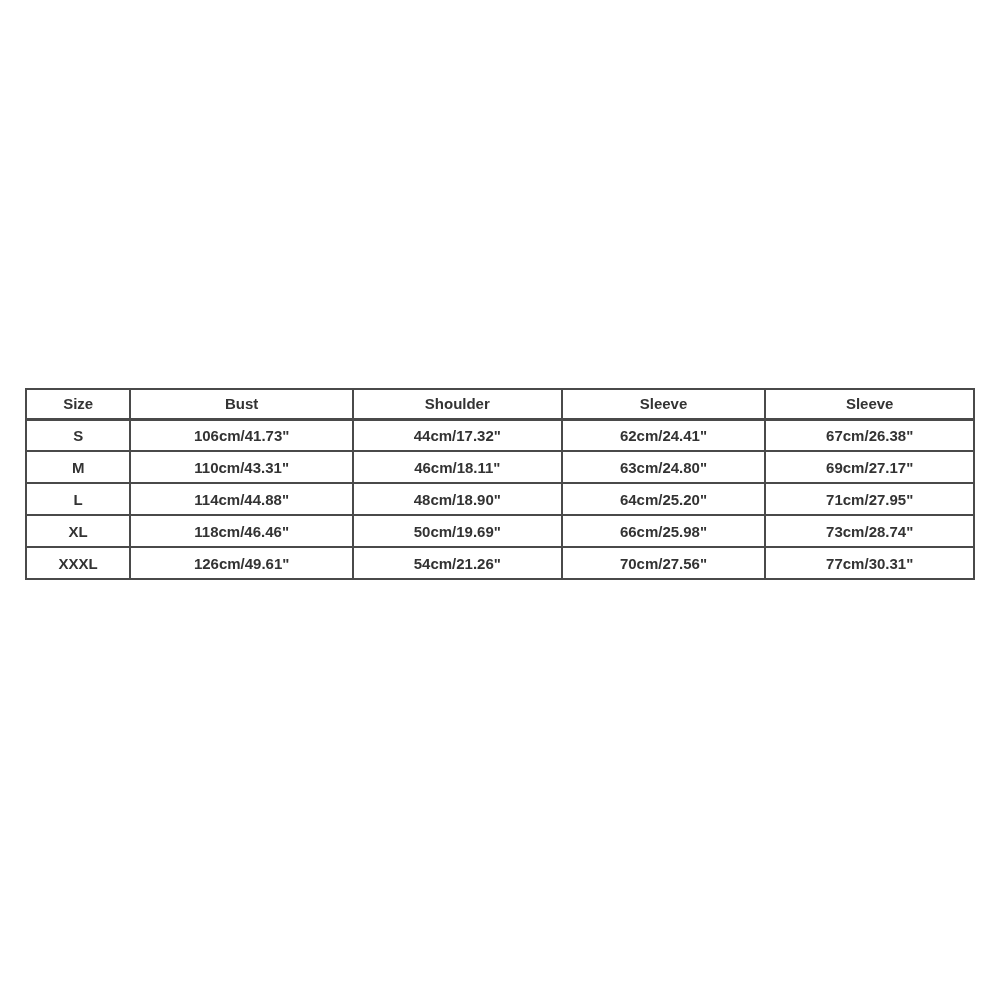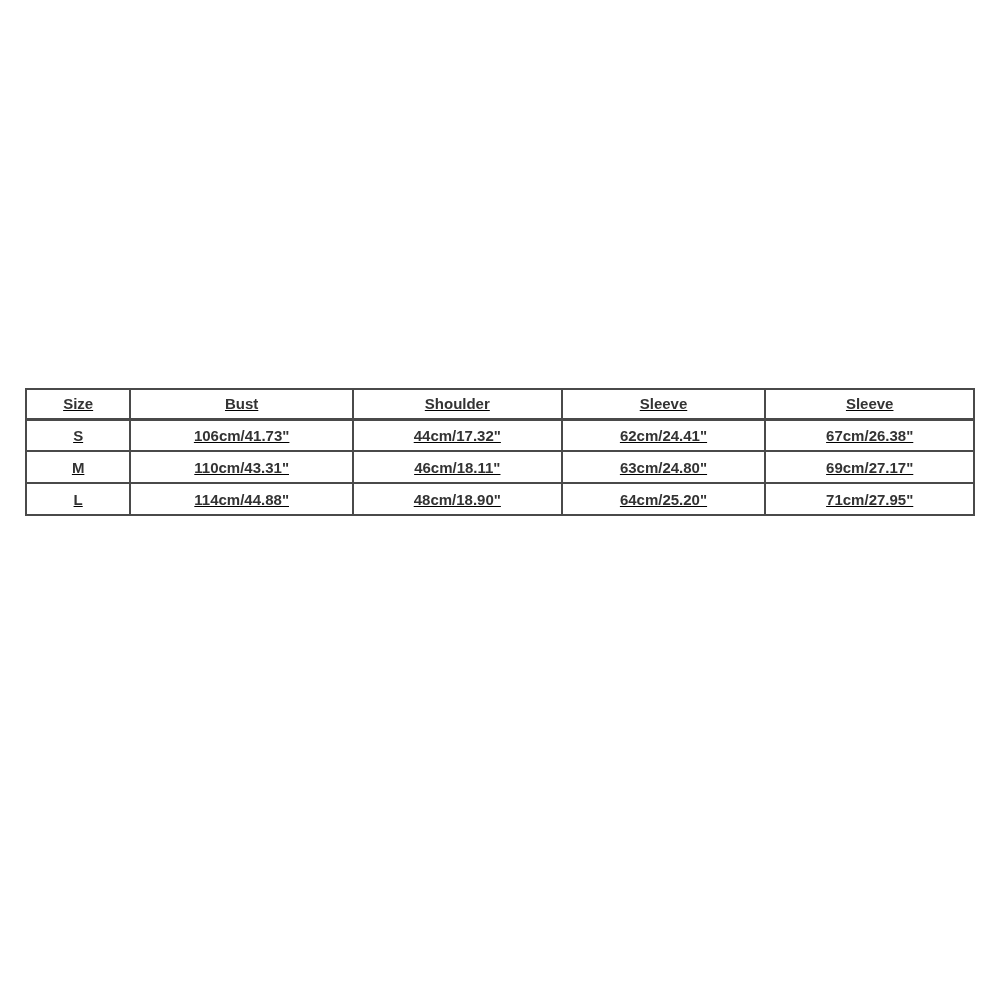--- a/index.html
+++ b/index.html
@@ -15,21 +15,20 @@
     font-family:"Liberation Sans","DejaVu Sans",sans-serif;
     position:relative;
   }
   .size-table{
     position:absolute;
     left:25px;
     top:388px;
     width:950px;
     border-collapse:collapse;
     table-layout:fixed;
-    text-decoration:underline;
   }
   .size-table th,
   .size-table td{
     border:2px solid var(--border-color);
     text-align:center;
     vertical-align:middle;
     font-weight:bold;
     font-size:15px;
     color:var(--text-color);
     padding:0;
@@ -84,14 +83,28 @@
       <td>63cm/24.80"</td>
       <td>69cm/27.17"</td>
     </tr>
     <tr>
       <td>L</td>
       <td>114cm/44.88"</td>
       <td>48cm/18.90"</td>
       <td>64cm/25.20"</td>
       <td>71cm/27.95"</td>
     </tr>
+    <tr>
+      <td>XL</td>
+      <td>118cm/46.46"</td>
+      <td>50cm/19.69"</td>
+      <td>66cm/25.98"</td>
+      <td>73cm/28.74"</td>
+    </tr>
+    <tr>
+      <td>XXXL</td>
+      <td>126cm/49.61"</td>
+      <td>54cm/21.26"</td>
+      <td>70cm/27.56"</td>
+      <td>77cm/30.31"</td>
+    </tr>
   </tbody>
 </table>
 
 </body></html>

